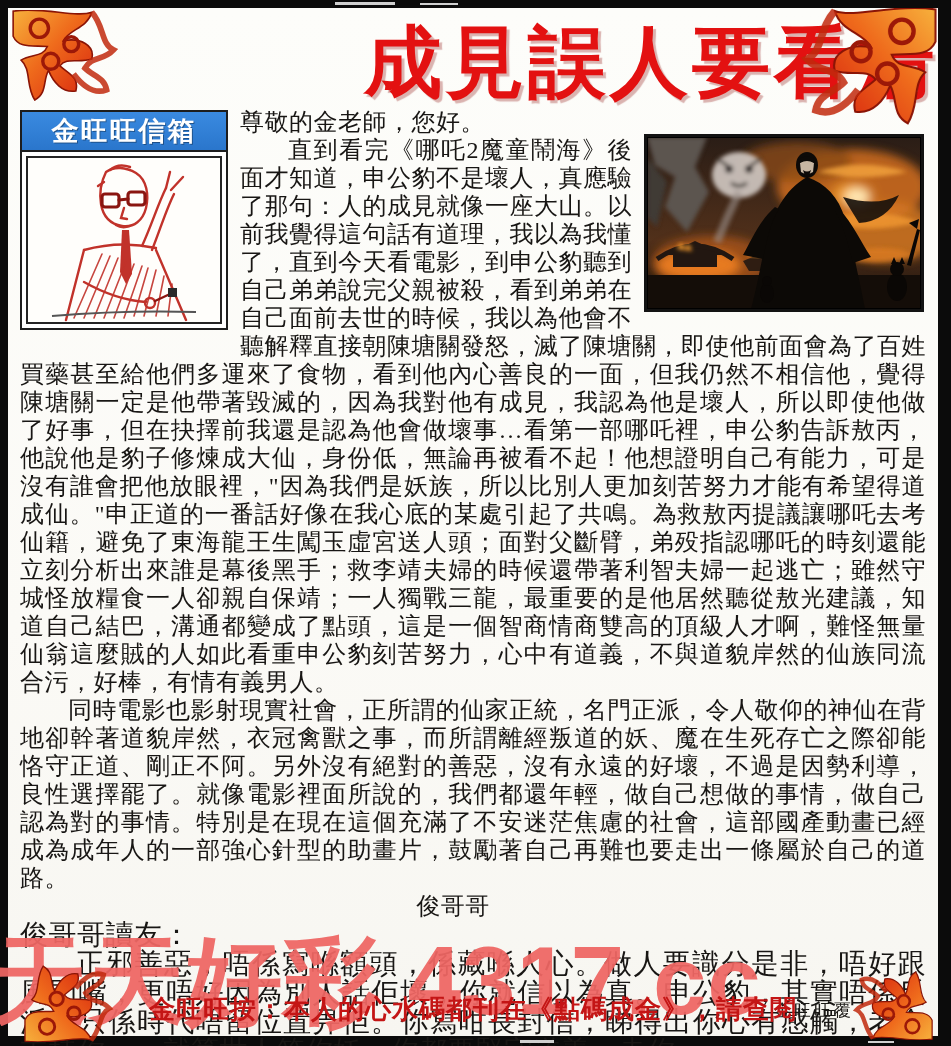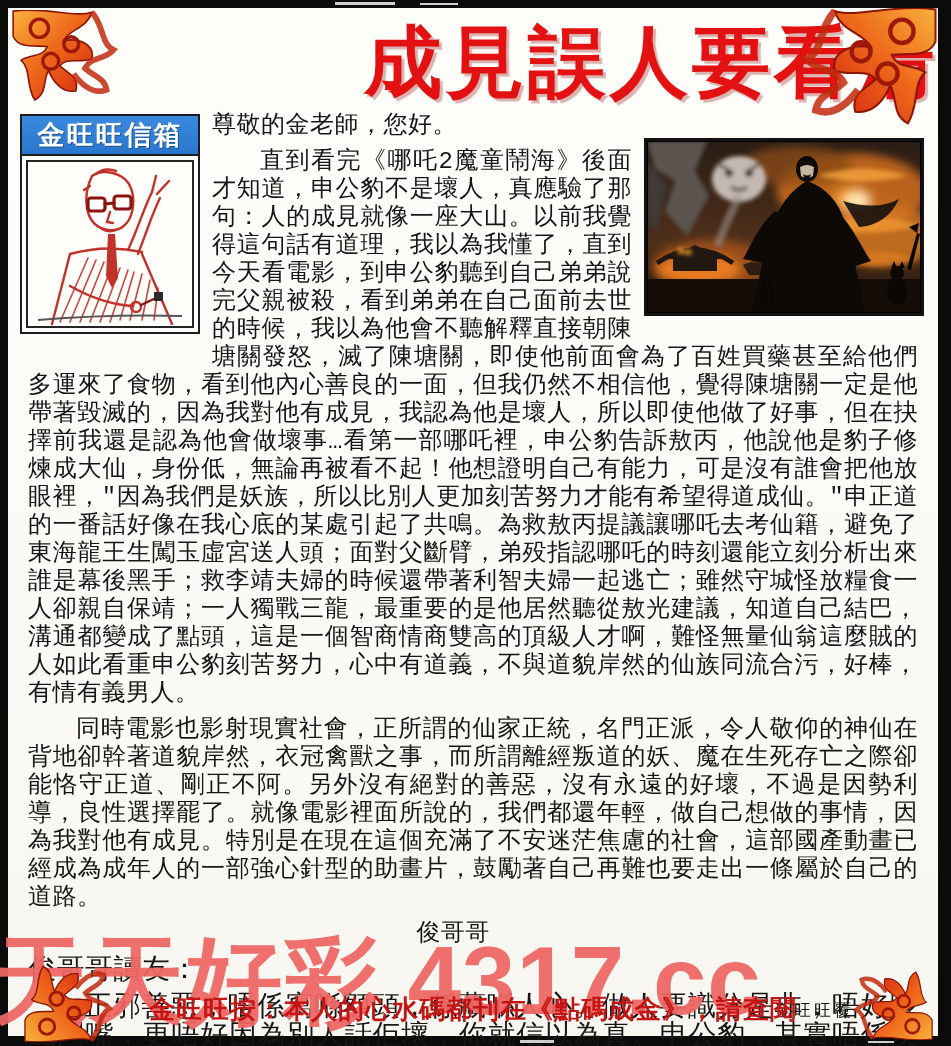--- a/index.html
+++ b/index.html
@@ -17,25 +17,25 @@
   .headline{
     margin:14px 0 4px 0;text-align:right;
     color:#e31111;font-size:78px;font-weight:900;letter-spacing:4px;line-height:1.05;
     text-shadow:3px 3px 1px rgba(140,10,5,.30);
     font-family:"Liberation Serif","DejaVu Serif",serif;
   }
   .content{
     position:relative;padding:0 12px;color:#181614;
     font-size:24px;line-height:28px;text-align:justify;letter-spacing:.5px;
   }
-  .content p{margin:8px;font-family:Liberation Mono, monospace;}
+  .content p{margin:0;}
   .indent{text-indent:2em;}
   
   .logo-box{
-    float:left;width:180px;margin:2px 12px 20px 0;background:#fff;
+    float:left;width:208px;margin:2px 12px 20px 0;background:#fff;
     border:2px solid #1d1d1d;box-sizing:border-box;
   }
   .logo-head{
     background:linear-gradient(180deg,#3a8ae0,#2a76cc);color:#fff;
     font-family:"Liberation Sans","DejaVu Sans",sans-serif;font-weight:bold;
     font-size:27px;letter-spacing:2px;text-align:center;line-height:38px;height:38px;
     border-bottom:2px solid #1d1d1d;text-shadow:1px 1px 0 rgba(0,0,0,.35);
   }
   .cartoon{margin:4px;border:2px solid #242424;height:164px;background:#fffefb;overflow:hidden;}
   .cartoon svg{display:block;width:100%;height:100%;}
@@ -275,21 +275,21 @@
           <path d="M244,127 l3,-7 l3,7 Z M252,127 l3,-7 l3,7 Z"></path>
           <path d="M260,128 L270,92 L273,93 L264,129 Z"></path>
           <path d="M270,92 L262,86 L272,82 Z"></path>
         </g>
         <rect width="274" height="172" fill="none" stroke="#000" stroke-width="2"></rect>
       </svg>
     </div>
 
     <p>尊敬的金老師，您好。</p>
     <p class="indent">直到看完《哪吒2魔童鬧海》後面才知道，申公豹不是壞人，真應驗了那句：人的成見就像一座大山。以前我覺得這句話有道理，我以為我懂了，直到今天看電影，到申公豹聽到自己弟弟說完父親被殺，看到弟弟在自己面前去世的時候，我以為他會不聽解釋直接朝陳塘關發怒，滅了陳塘關，即使他前面會為了百姓買藥甚至給他們多運來了食物，看到他內心善良的一面，但我仍然不相信他，覺得陳塘關一定是他帶著毀滅的，因為我對他有成見，我認為他是壞人，所以即使他做了好事，但在抉擇前我還是認為他會做壞事…看第一部哪吒裡，申公豹告訴敖丙，他說他是豹子修煉成大仙，身份低，無論再被看不起！他想證明自己有能力，可是沒有誰會把他放眼裡，"因為我們是妖族，所以比別人更加刻苦努力才能有希望得道成仙。"申正道的一番話好像在我心底的某處引起了共鳴。為救敖丙提議讓哪吒去考仙籍，避免了東海龍王生闖玉虛宮送人頭；面對父斷臂，弟殁指認哪吒的時刻還能立刻分析出來誰是幕後黑手；救李靖夫婦的時候還帶著利智夫婦一起逃亡；雖然守城怪放糧食一人卻親自保靖；一人獨戰三龍，最重要的是他居然聽從敖光建議，知道自己結巴，溝通都變成了點頭，這是一個智商情商雙高的頂級人才啊，難怪無量仙翁這麼賊的人如此看重申公豹刻苦努力，心中有道義，不與道貌岸然的仙族同流合污，好棒，有情有義男人。</p>
-    <p class="indent">同時電影也影射現實社會，正所謂的仙家正統，名門正派，令人敬仰的神仙在背地卻幹著道貌岸然，衣冠禽獸之事，而所謂離經叛道的妖、魔在生死存亡之際卻能恪守正道、剛正不阿。另外沒有絕對的善惡，沒有永遠的好壞，不過是因勢利導，良性選擇罷了。就像電影裡面所說的，我們都還年輕，做自己想做的事情，因為我對他有成見。特別是在現在這個充滿了不安迷茫焦慮的社會，這部國產動畫已經成為成年人的一部強心針型的助畫片，鼓勵著自己再難也要走出一條屬於自己的道路。</p>
+    <p class="indent">同時電影也影射現實社會，正所謂的仙家正統，名門正派，令人敬仰的神仙在背地卻幹著道貌岸然，衣冠禽獸之事，而所謂離經叛道的妖、魔在生死存亡之際卻能恪守正道、剛正不阿。另外沒有絕對的善惡，沒有永遠的好壞，不過是因勢利導，良性選擇罷了。就像電影裡面所說的，我們都還年輕，做自己想做的事情，做自己認為對的事情。特別是在現在這個充滿了不安迷茫焦慮的社會，這部國產動畫已經成為成年人的一部強心針型的助畫片，鼓勵著自己再難也要走出一條屬於自己的道路。</p>
     <p class="sig-line">俊哥哥</p>
 
     <p class="salutation reply-text">俊哥哥讀友：</p>
     <p class="indent reply-text">正邪善惡，唔係寫喺額頭，係藏喺人心。做人要識分是非，唔好跟風門嘴，更唔好因為別人話佢壞，你就信以為真。申公豹，其實唔係反派，只係時代唔留位置畀佢。你寫咁長封信，睇得出你心有感觸，老金支持你——就算世人笑你妖，你都要堅守道義，走你</p>
 
   </div>
 
   <div class="reply-sign">金旺旺覆</div>
   <div class="watermark">天天好彩 4317.cc</div>
   <div class="footer-note">金旺旺按：本人的心水碼都刊在《點碼成金》，請查閱</div>

